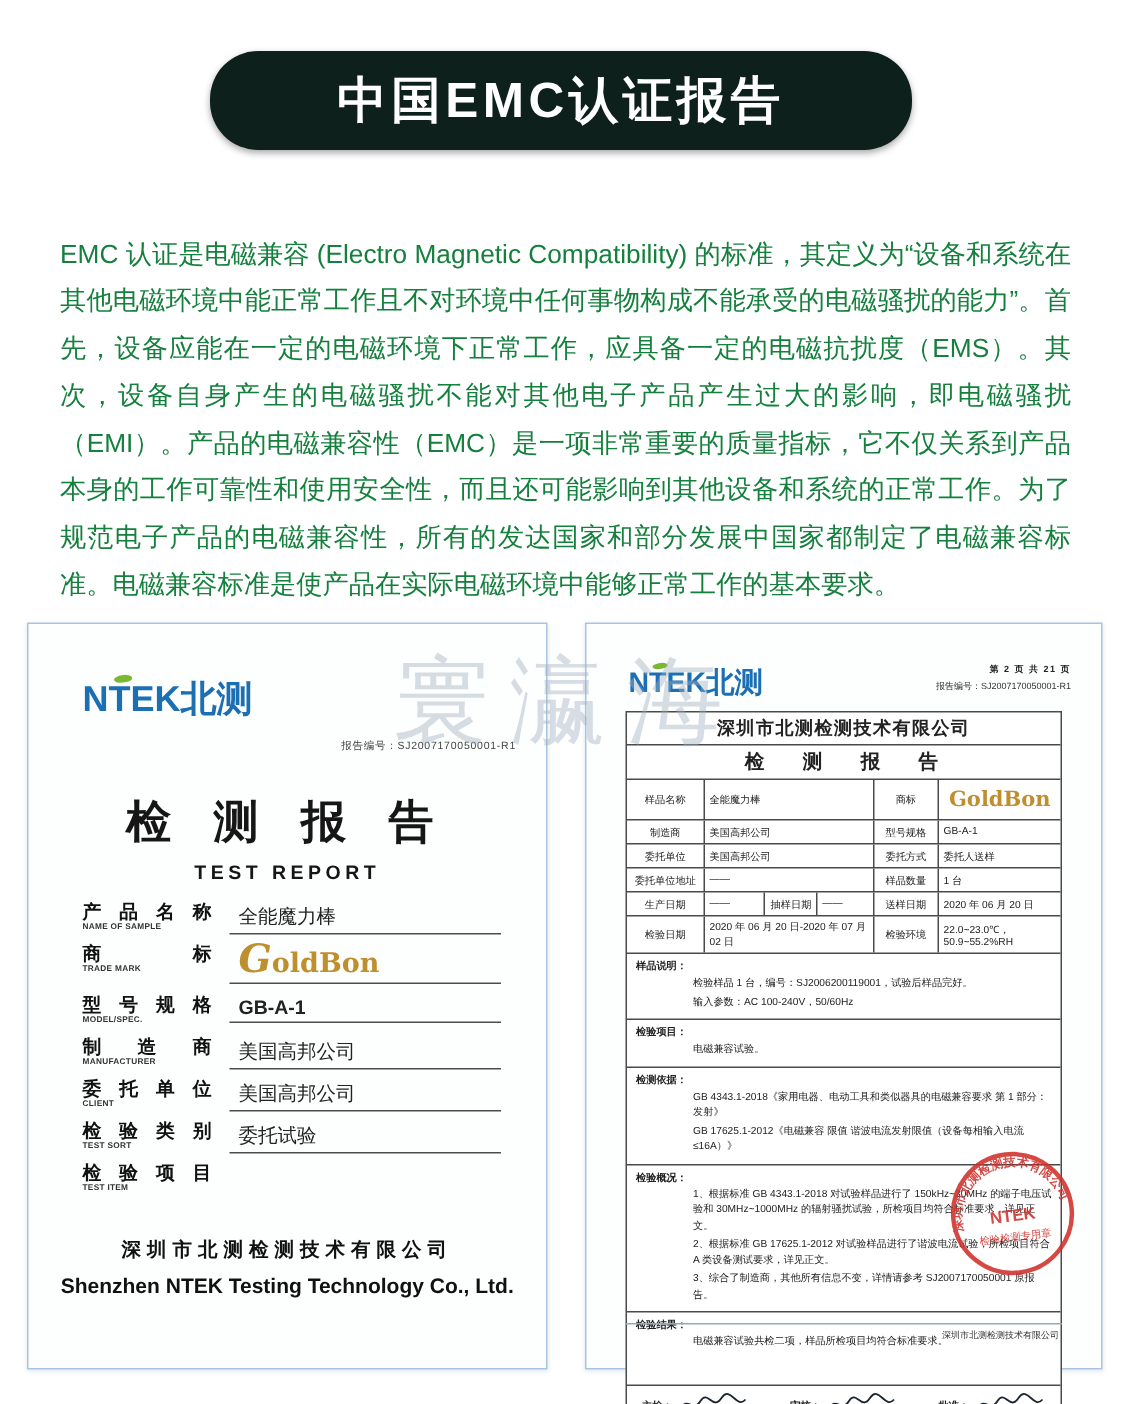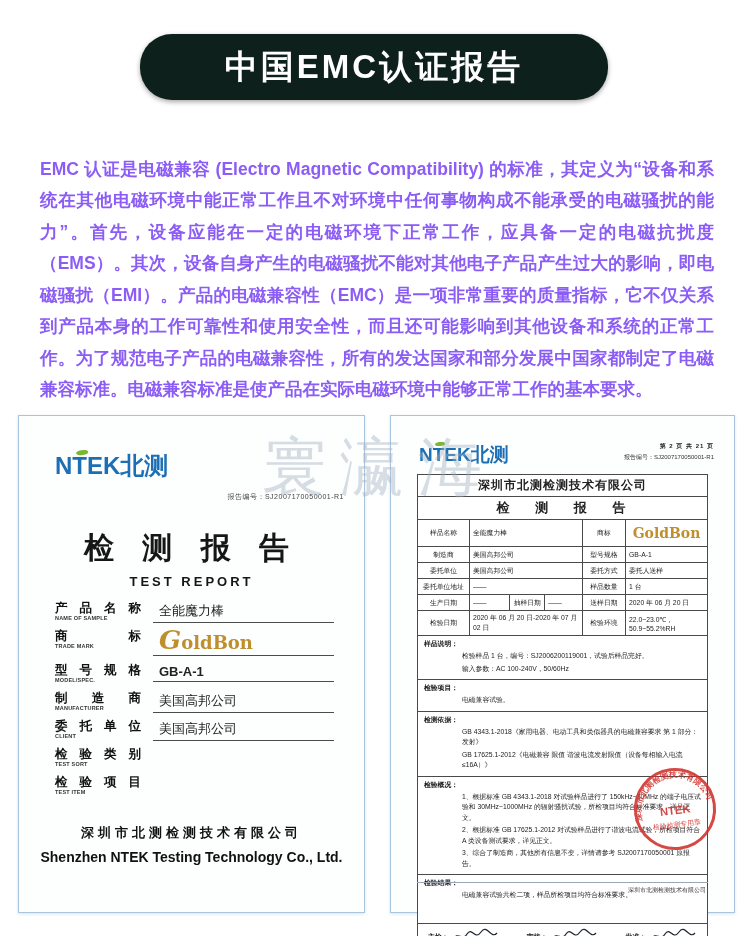--- a/index.html
+++ b/index.html
@@ -7,21 +7,21 @@
   .page{position:relative;width:750px;height:936px;background:#ffffff;overflow:hidden;}
 
   
   .banner{position:absolute;left:140px;top:34px;width:468px;height:66px;background:#0d201c;
     border-radius:32px;display:flex;align-items:center;justify-content:center;
     box-shadow:0 2px 5px rgba(0,0,0,.35);}
   .banner-title{color:#ffffff;font-size:33px;font-weight:700;letter-spacing:3px;}
 
   
   .intro{position:absolute;left:40px;top:136px;width:674px;font-size:17.5px;line-height:31.5px;
-    font-weight:700;color:#8b5cf6;text-align:justify;}
+    font-weight:400;color:#15803d;text-align:justify;}
 
   
   .watermark{position:absolute;left:262px;top:424px;font-family:Liberation Serif, serif;
     font-size:64px;letter-spacing:14px;color:#9fb0c0;opacity:.42;z-index:5;pointer-events:none;}
 
   
   .cert{position:absolute;top:415px;height:496px;background:#fdfefe;border:1px solid #a9c4de;
     box-shadow:0 1px 3px rgba(120,150,180,.25);}
   .cert-left{left:18px;width:345px;}
   .cert-right{left:390px;width:343px;}
@@ -149,20 +149,21 @@
         <span class="len">CLIENT</span>
       </div>
       <div class="lvalue">美国高邦公司</div>
     </div>
 
     <div class="lrow" data-type="text">
       <div class="llabel">
         <span class="lcn">检 验 类 别</span>
         <span class="len">TEST SORT</span>
       </div>
+      <div class="lvalue">委托试验</div>
     </div>
 
     <div class="lrow" data-type="text">
       <div class="llabel">
         <span class="lcn">检 验 项 目</span>
         <span class="len">TEST ITEM</span>
       </div>
     </div>
   </div>
 

